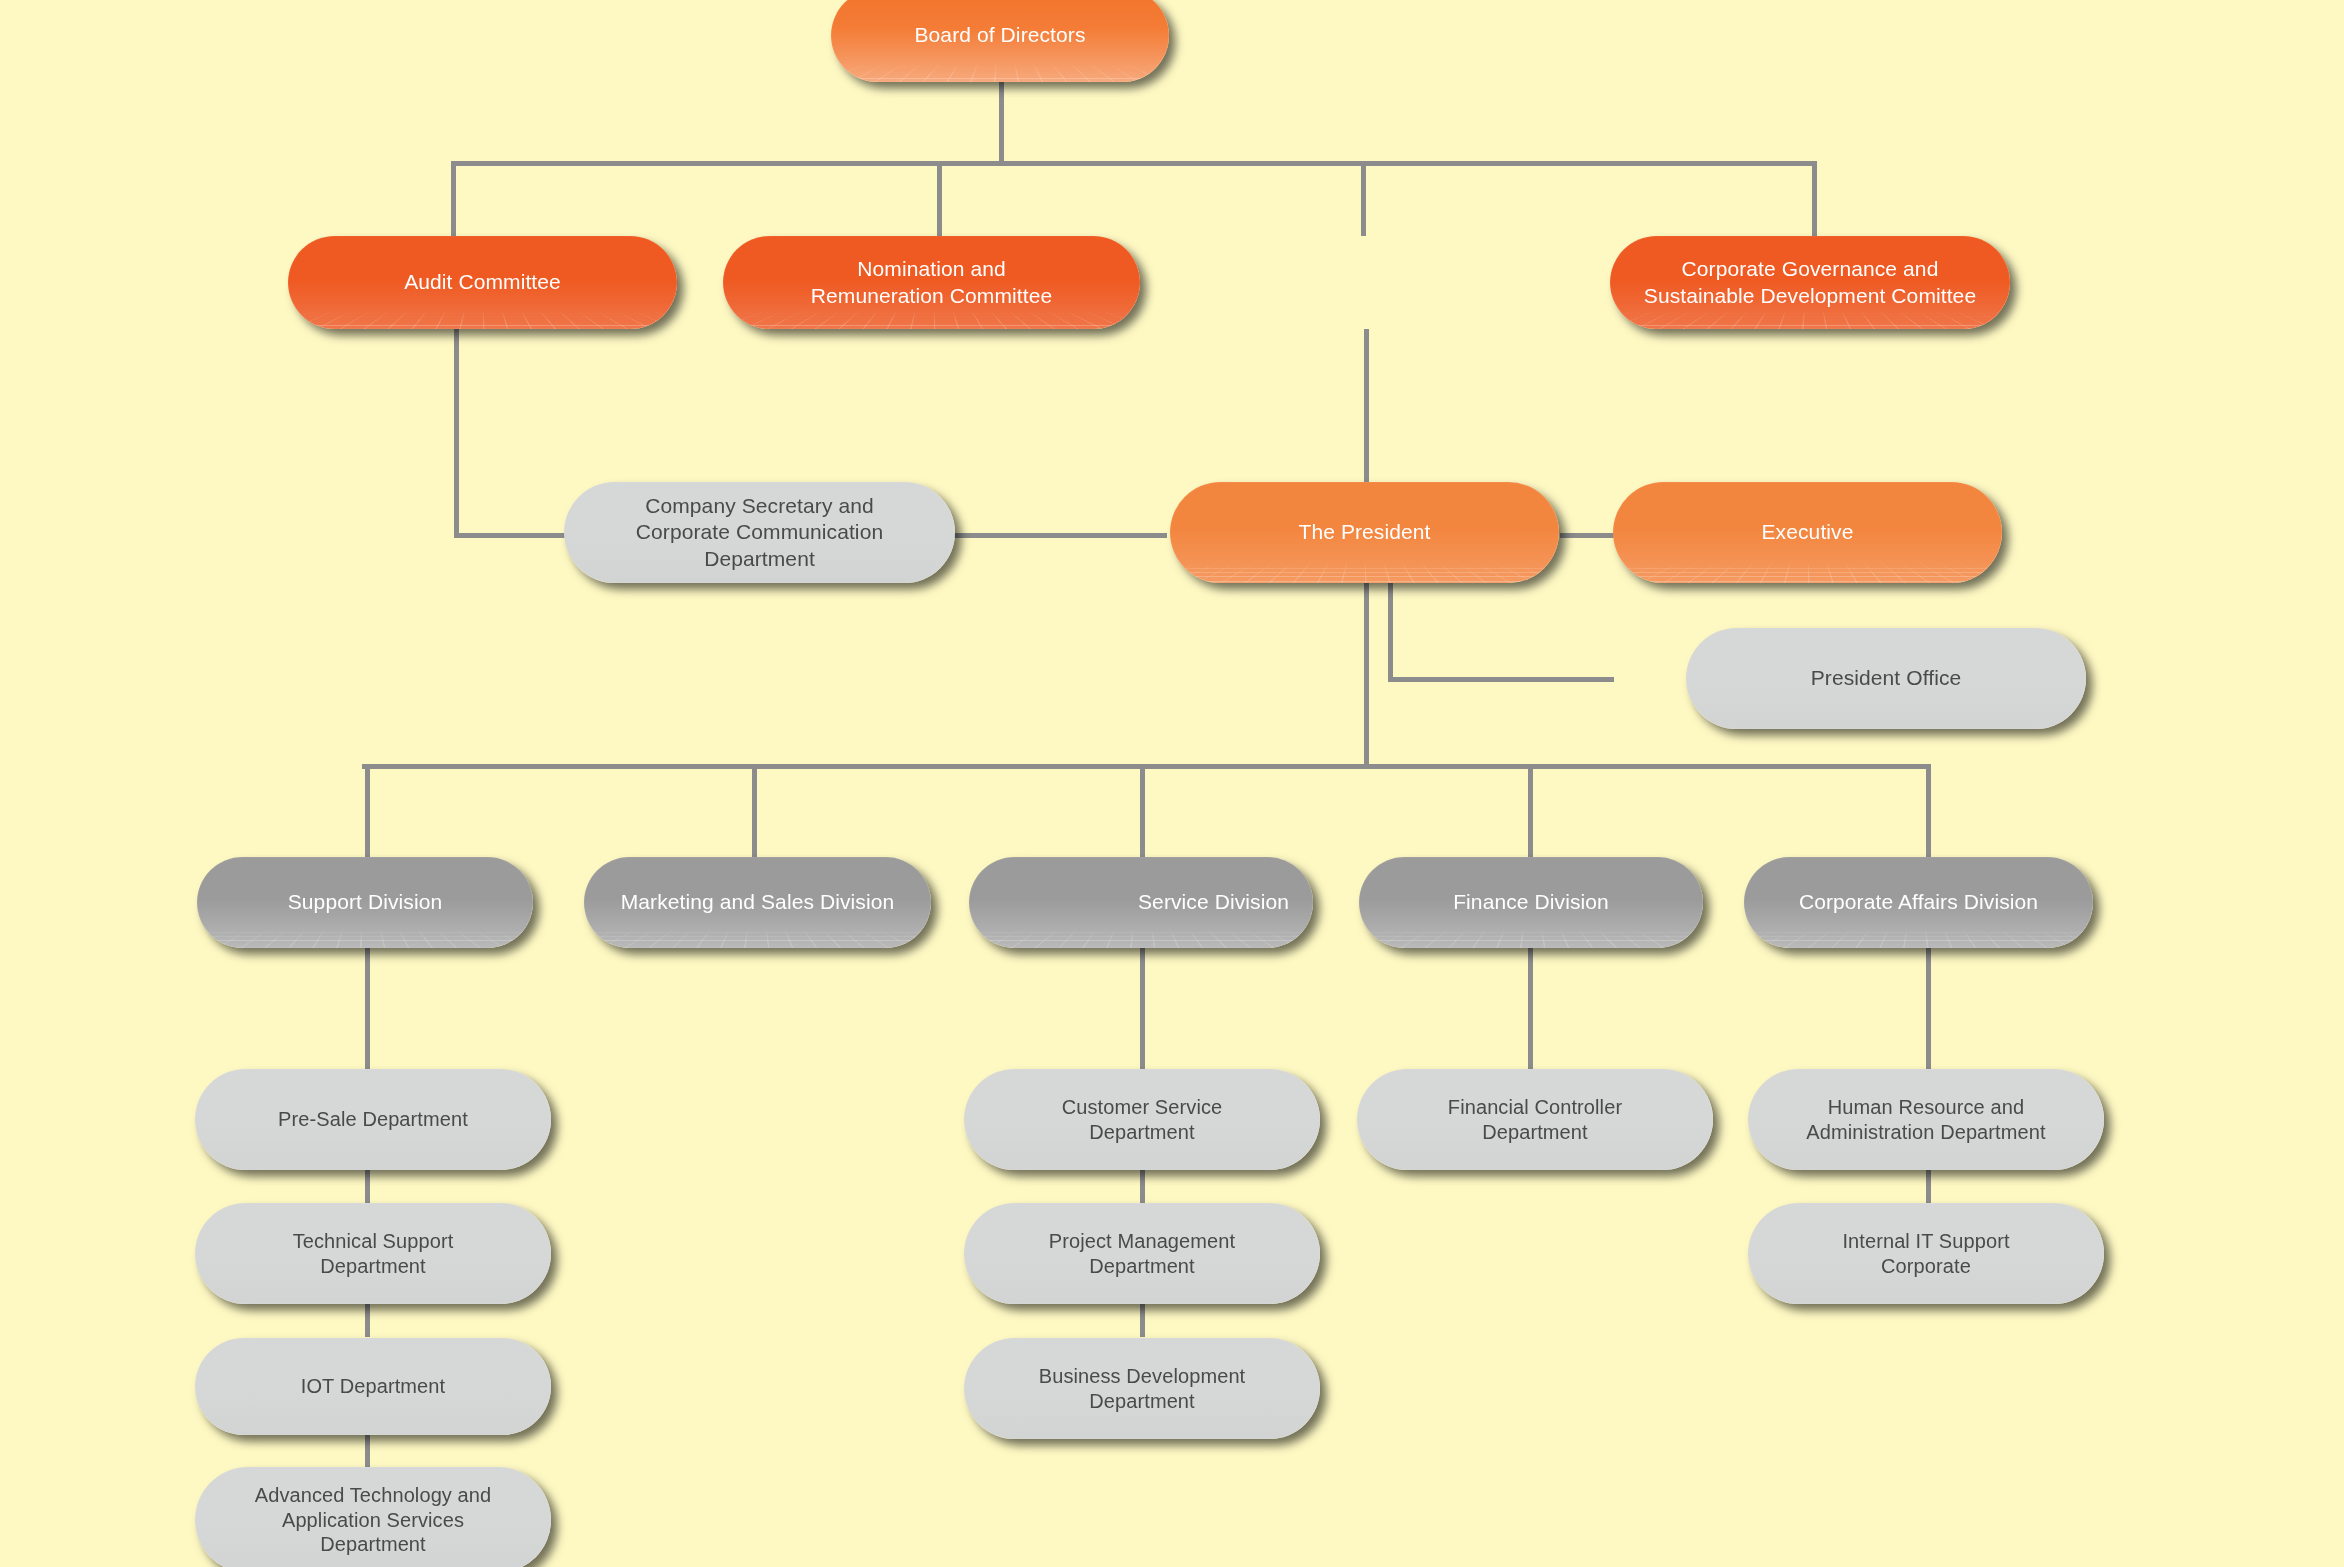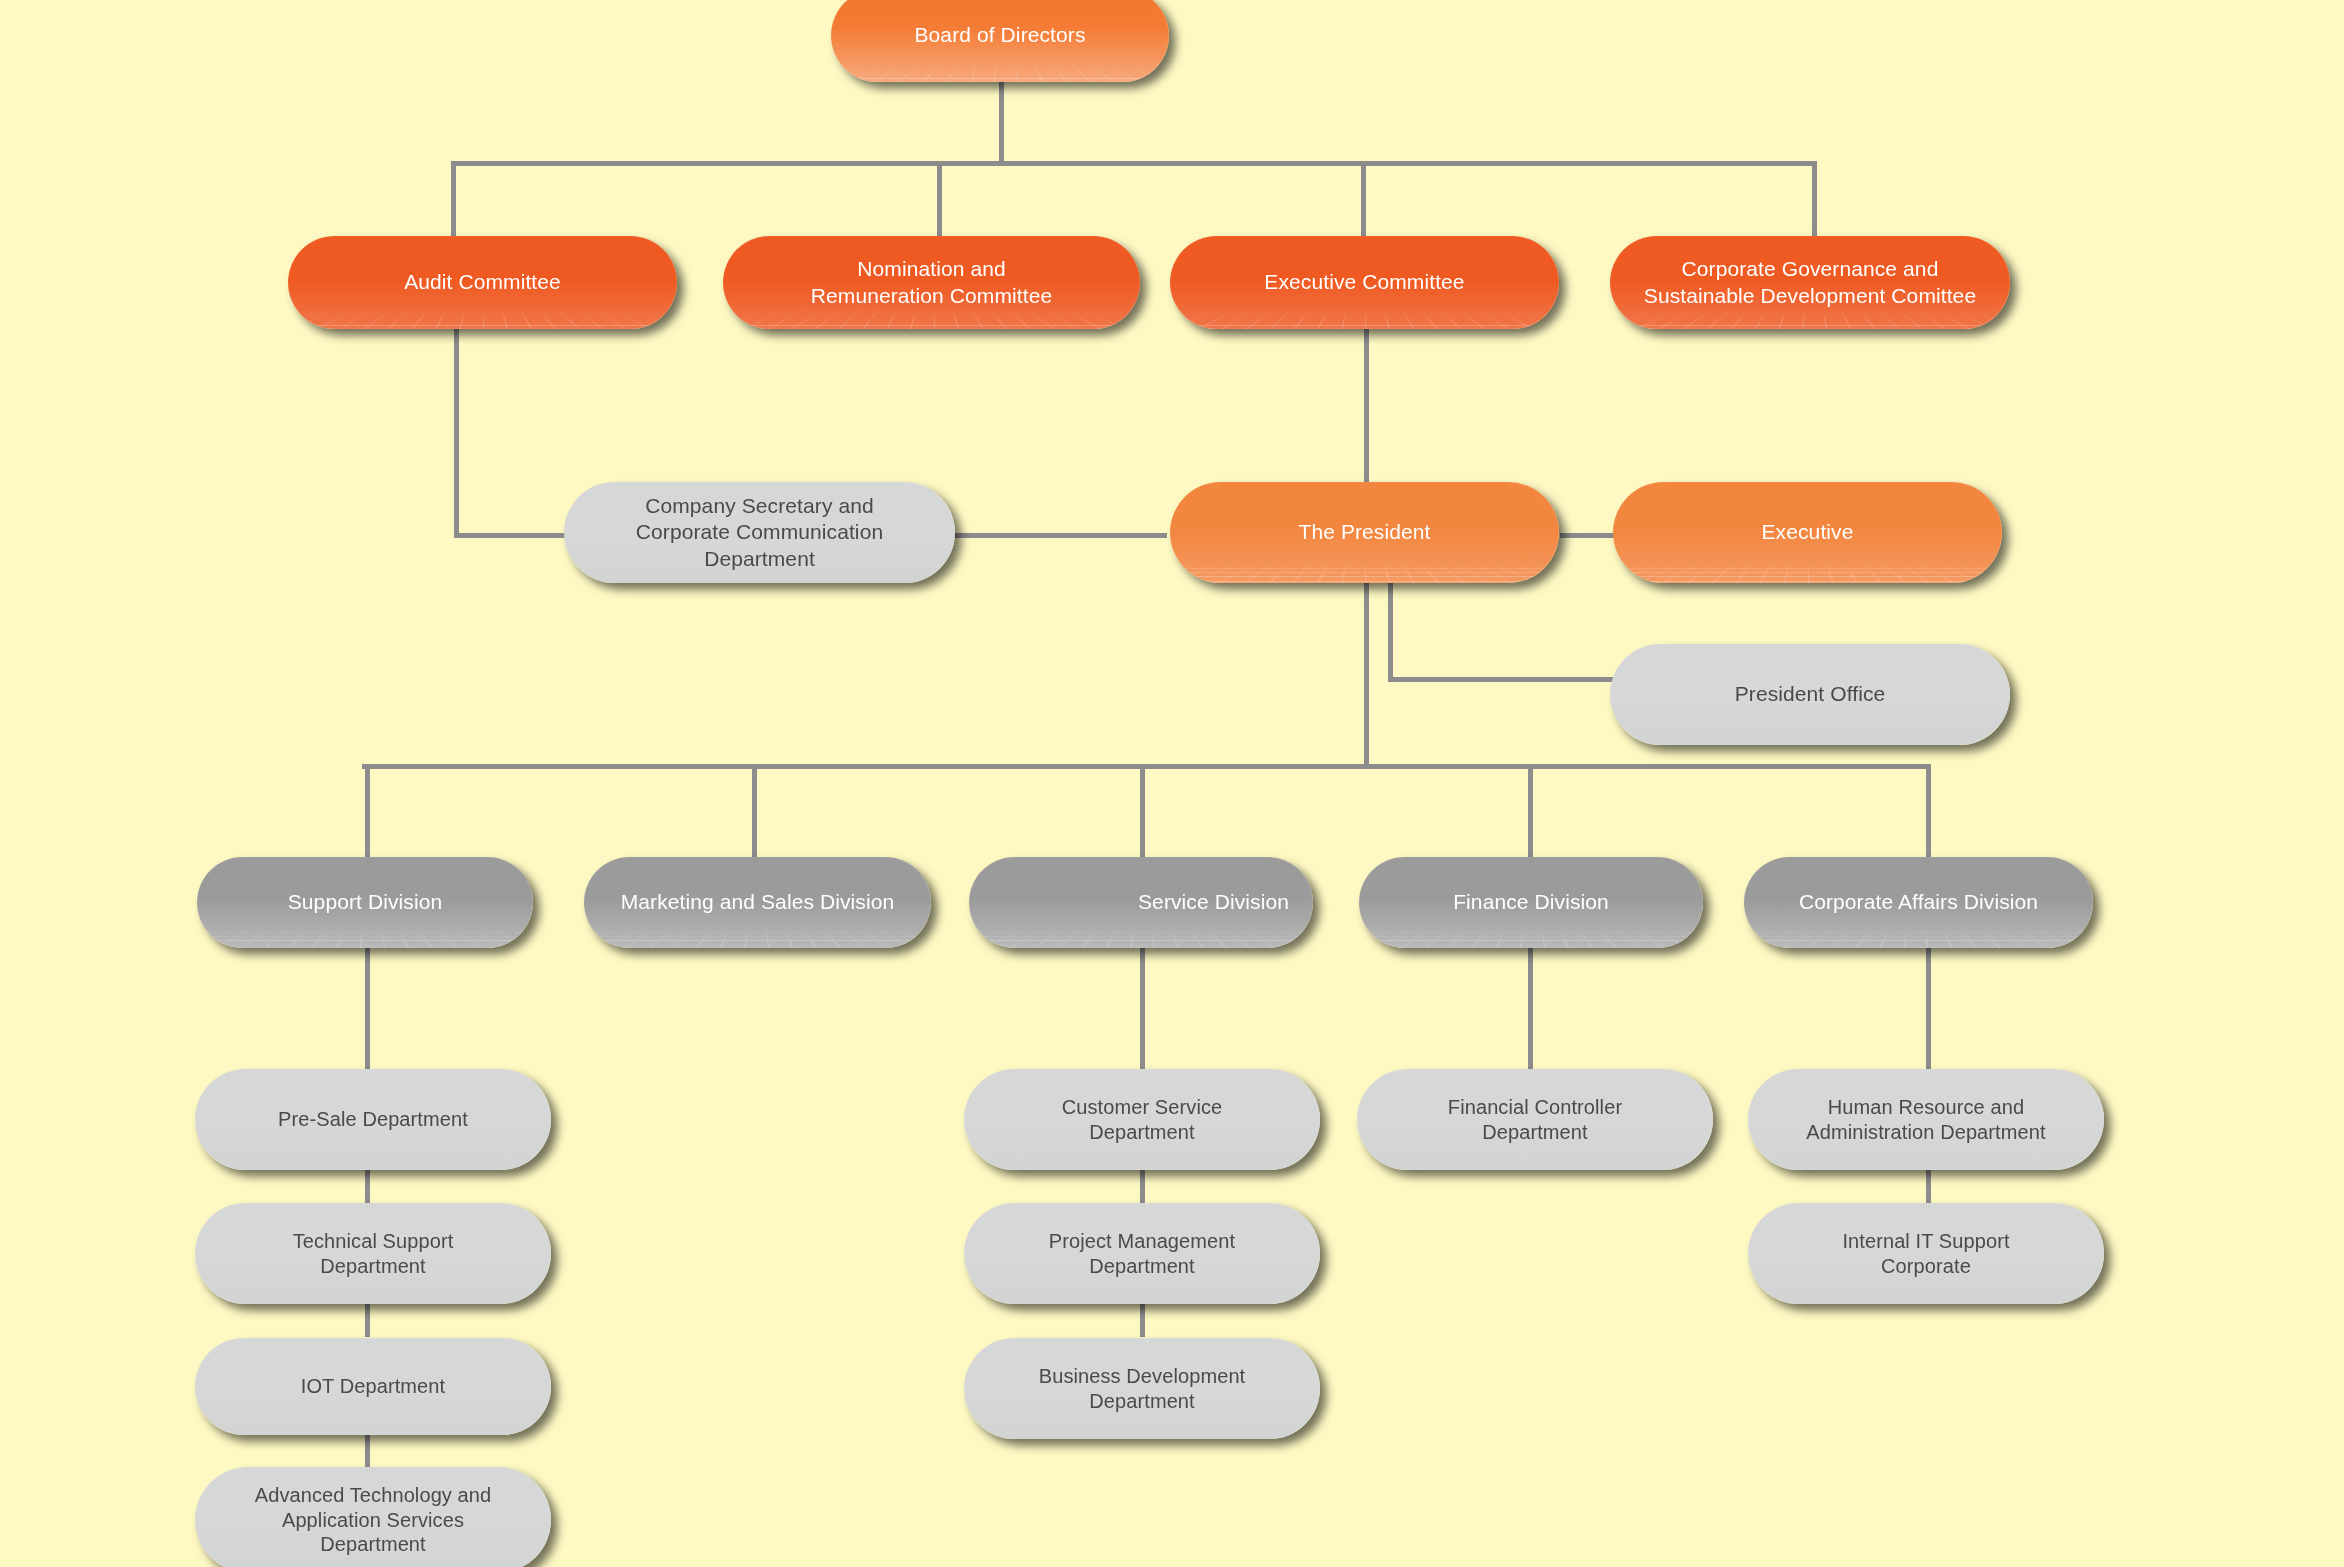--- a/index.html
+++ b/index.html
@@ -158,24 +158,20 @@
     <span class="grid"></span>
     <span class="lbl">Audit Committee</span>
   </div>
 
   <div class="node orange-dark fs-base" style="left:723px; top:236px; width:417px; height:93px;justify-content:center;">
     <span class="grid"></span>
     <span class="lbl">Nomination and
 Remuneration Committee</span>
   </div>
 
-  <div class="node orange-dark fs-base" style="left:1170px; top:236px; width:389px; height:93px;">
-    <span class="grid"></span>
-    <span class="lbl">Executive Committee</span>
-  </div>
 
   <div class="node orange-dark fs-base" style="left:1610px; top:236px; width:400px; height:93px;">
     <span class="grid"></span>
     <span class="lbl">Corporate Governance and
 Sustainable Development Comittee</span>
   </div>
 
   <div class="node grey-light fs-base" style="left:564px; top:482px; width:391px; height:101px;">
 
     <span class="lbl">Company Secretary and
@@ -186,21 +182,21 @@
   <div class="node orange-mid fs-base" style="left:1170px; top:482px; width:389px; height:101px;">
     <span class="grid"></span>
     <span class="lbl">The President</span>
   </div>
 
   <div class="node orange-mid fs-base" style="left:1613px; top:482px; width:389px; height:101px;">
     <span class="grid"></span>
     <span class="lbl">Executive</span>
   </div>
 
-  <div class="node grey-light fs-base" style="left:1610px; top:628px; width:400px; height:101px;margin-top:16px;">
+  <div class="node grey-light fs-base" style="left:1686px; top:628px; width:400px; height:101px;">
 
     <span class="lbl">President Office</span>
   </div>
 
   <div class="node grey-dark fs-base" style="left:584px; top:857px; width:347px; height:91px;">
     <span class="grid"></span>
     <span class="lbl">Marketing and Sales Division</span>
   </div>
 
   <div class="node grey-dark fs-base" style="left:197px; top:857px; width:336px; height:91px;">

